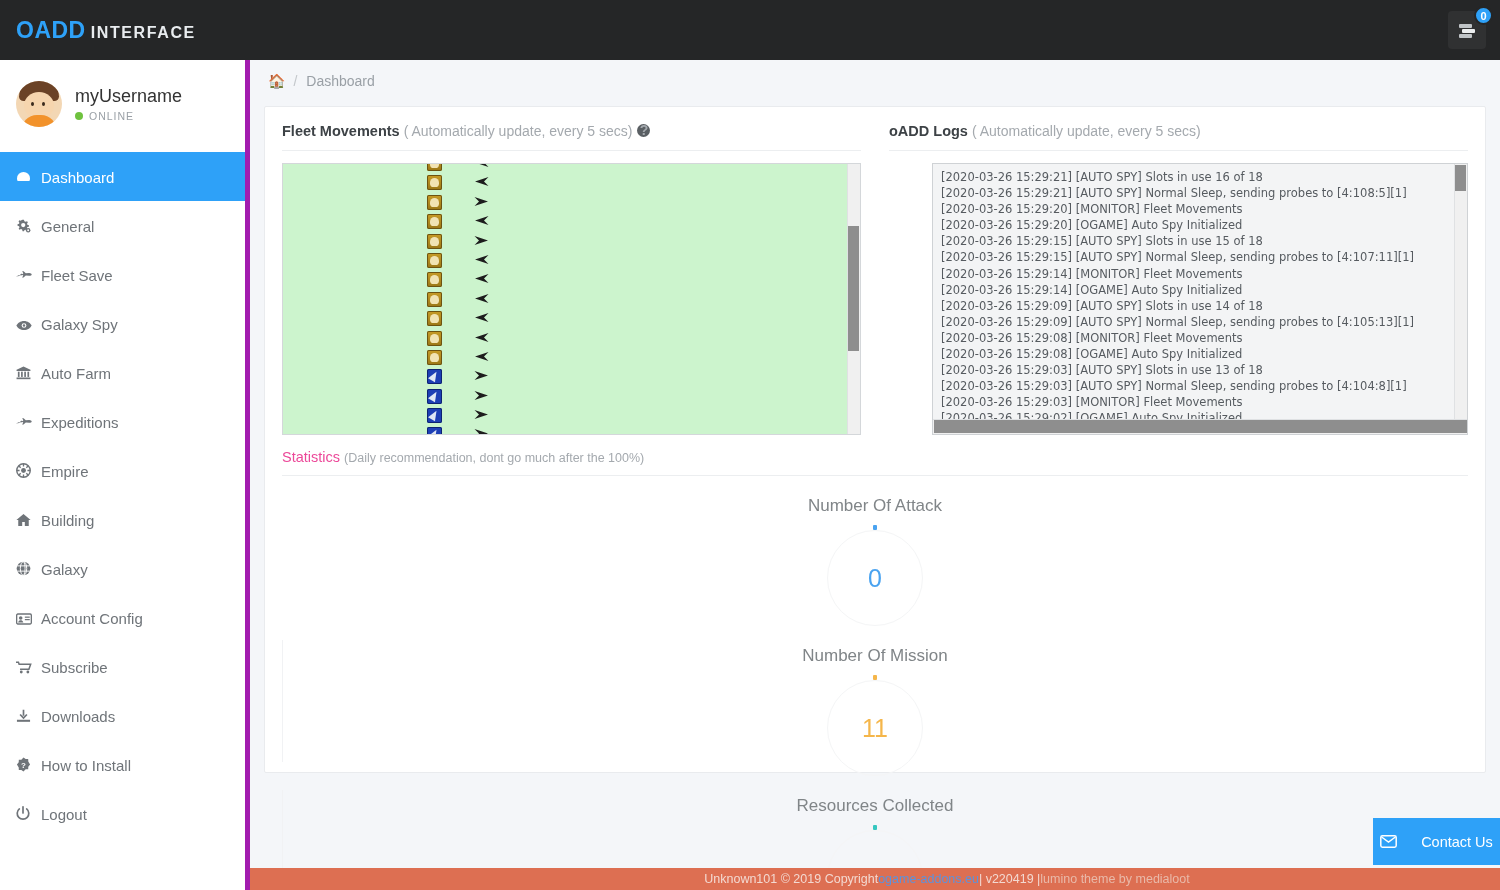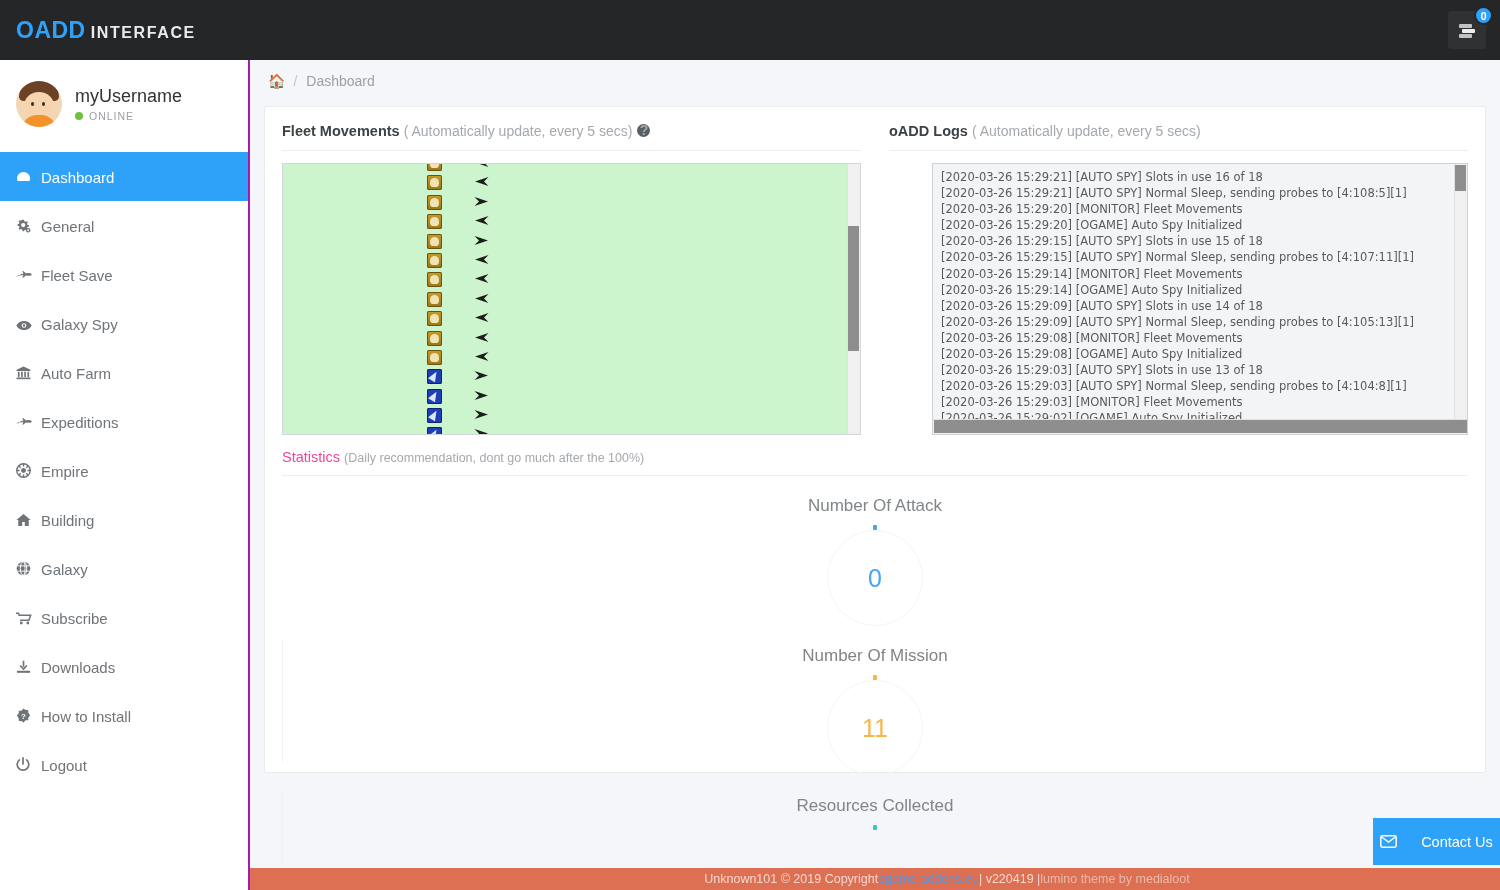--- a/index.html
+++ b/index.html
@@ -29,21 +29,21 @@
   #notif-badge{
     position:absolute; top:-5px; right:-7px;
     min-width:19px; height:19px; border-radius:50%;
     background:#2ea1f8; color:#fff; font-size:11px; font-weight:700;
     display:flex; align-items:center; justify-content:center;
     border:2px solid #252627; padding:0 2px;
   }
   
   #sidebar{
     position:absolute; top:60px; left:0; width:250px; height:830px;
-    background:#fff; border-right:2px solid #a21caf;
+    background:#fff; border-right:5px solid #a21caf;
   }
   #profile{ height:88px; display:flex; align-items:center; padding-left:16px; }
   #avatar{
     width:46px; height:46px; border-radius:50%;
     background:#f3d7b4; position:relative; overflow:hidden; flex:none;
   }
   #avatar .hair{ position:absolute; top:0; left:3px; width:40px; height:20px; background:#6b4226; border-radius:20px 20px 6px 6px;}
   #avatar .face{ position:absolute; top:11px; left:8px; width:30px; height:27px; background:#f6d5ae; border-radius:50%;}
   #avatar .eyeL,#avatar .eyeR{ position:absolute; top:21px; width:3px; height:4px; background:#3a2a1d; border-radius:50%;}
   #avatar .eyeL{ left:15px;} #avatar .eyeR{ left:26px;}
@@ -255,20 +255,30 @@
           </svg></span>
         <span>Building</span>
       </div>
       <div class="mi">
         <span class="ic"><svg width="15" height="15" viewBox="0 0 16 16">
             <circle cx="8" cy="8" r="7.3" fill="currentColor"></circle>
             <path d="M8 .7c2.2 2 2.2 12.6 0 14.6M.9 5.2h14.2M.9 10.8h14.2" stroke="#fff" stroke-width="1" fill="none"></path>
             <ellipse cx="8" cy="8" rx="3.4" ry="7.3" fill="none" stroke="#fff" stroke-width="1"></ellipse>
           </svg></span>
         <span>Galaxy</span>
+      </div>
+      <div class="mi">
+        <span class="ic"><svg width="16" height="12" viewBox="0 0 17 12">
+            <rect x=".7" y=".7" width="15.6" height="10.6" rx="1.2" fill="none" stroke="currentColor" stroke-width="1.4"></rect>
+            <circle cx="5" cy="5" r="1.9" fill="currentColor"></circle>
+            <path d="M2.2 9.6c.5-1.5 1.6-2.2 2.8-2.2s2.3.7 2.8 2.2z" fill="currentColor"></path>
+            <rect x="9.4" y="3.4" width="5.2" height="1.3" fill="currentColor"></rect>
+            <rect x="9.4" y="6" width="5.2" height="1.3" fill="currentColor"></rect>
+          </svg></span>
+        <span>Account Config</span>
       </div>
       <div class="mi">
         <span class="ic"><svg width="16" height="13" viewBox="0 0 17 13">
             <path d="M0 .8h2.6l.7 2.2h12.3l-1.9 5.4H4.3" stroke="currentColor" stroke-width="1.6" fill="none"></path>
             <circle cx="5.6" cy="11.3" r="1.5" fill="currentColor"></circle>
             <circle cx="12.6" cy="11.3" r="1.5" fill="currentColor"></circle>
           </svg></span>
         <span>Subscribe</span>
       </div>
       <div class="mi">

